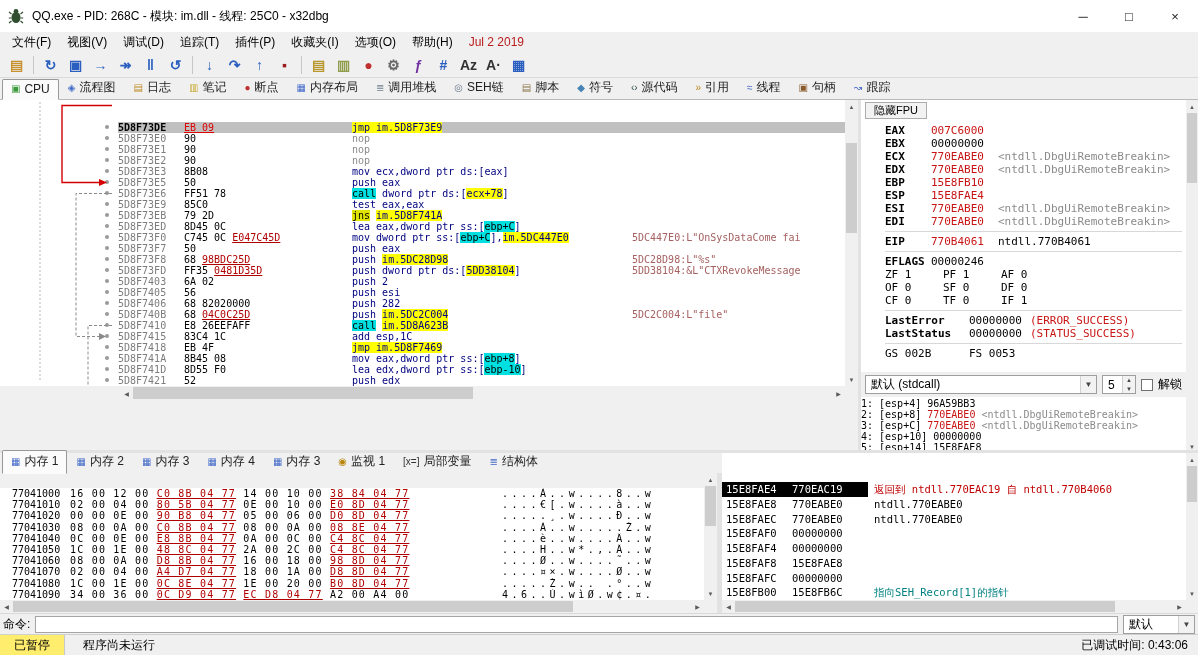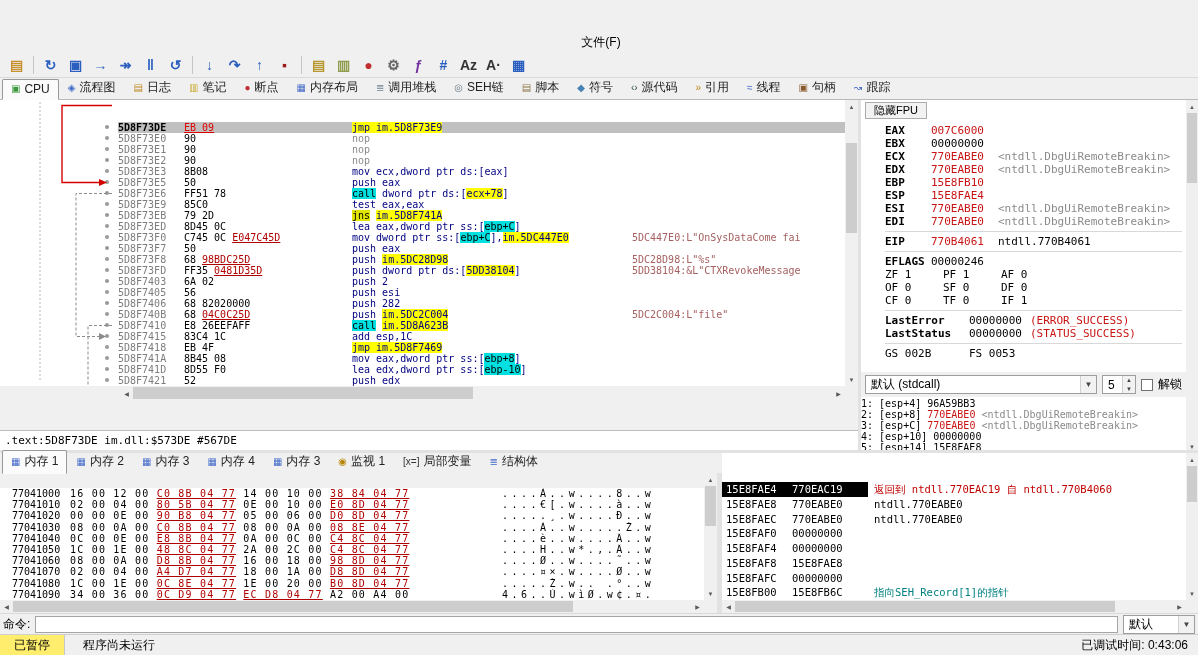--- a/index.html
+++ b/index.html
@@ -8,21 +8,21 @@
         font-family:"Liberation Sans","DejaVu Sans",sans-serif;font-size:12px;color:#000;overflow:hidden;}
   .mono{font-family:"DejaVu Sans Mono","Liberation Mono",monospace;}
 
   
   .titlebar{position:absolute;left:0;top:0;width:100%;height:32px;background:#FFFFFF;display:flex;align-items:center;padding-left:8px;}
   .title-text{margin-left:8px;font-size:12px;}
   .win-btns{margin-left:auto;display:flex;height:100%;}
   .win-btn{width:46px;height:100%;display:flex;align-items:center;justify-content:center;font-size:13px;color:#222;}
 
   
-  .menubar{position:absolute;left:0;top:32px;width:100%;height:20px;background:#F0F0F0;display:flex;align-items:center;padding-left:4px;flex-direction:column;}
+  .menubar{position:absolute;left:0;top:32px;width:100%;height:20px;background:#F0F0F0;display:flex;align-items:center;padding-left:4px;}
   .menu-item{padding:2px 8px;}
   .menu-date{color:#b91c1c;margin-left:8px;}
 
   
   .toolbar{position:absolute;left:0;top:52px;width:100%;height:26px;background:#F0F0F0;border-bottom:1px solid #DADADA;display:flex;align-items:center;padding-left:4px;}
   .tb-btn{width:25px;height:23px;border:none;background:transparent;display:flex;align-items:center;justify-content:center;padding:0;}
   .tb-glyph{font-size:14px;font-weight:bold;line-height:1;}
   .tb-sep{width:1px;height:18px;background:#C6C6C6;margin:0 4px;}
 
   
@@ -142,20 +142,33 @@
   .statusbar{position:absolute;left:0;top:634px;width:1198px;height:21px;background:#F0F0F0;border-top:1px solid #CFCFCF;display:flex;align-items:center;}
   .badge{background:#FFEE6E;height:100%;display:flex;align-items:center;padding:0 14px;border-right:1px solid #C8C8C8;}
   .sb-msg{margin-left:18px;}
   .sb-time{margin-left:auto;margin-right:10px;}
 </style>
 </head>
 <body>
 
 <div id="root">
 
+  <div class="titlebar">
+    <svg width="16" height="16">
+      <ellipse cx="8" cy="9.5" rx="4.5" ry="5.5" fill="#2F4F2F"></ellipse>
+      <circle cx="8" cy="3.5" r="2.4" fill="#2F4F2F"></circle>
+      <path d="M3.5 6 L1 4 M3.5 10 H0.8 M3.5 13 L1 15 M12.5 6 L15 4 M12.5 10 H15.2 M12.5 13 L15 15" stroke="#2F4F2F" stroke-width="1.2" fill="none"></path>
+    </svg>
+    <span class="title-text">QQ.exe - PID: 268C - 模块: im.dll - 线程: 25C0 - x32dbg</span>
+    <div class="win-btns">
+      <span class="win-btn">─</span>
+      <span class="win-btn">□</span>
+      <span class="win-btn close">×</span>
+    </div>
+  </div>
 
   <div class="menubar">
       <span class="menu-item">文件(F)</span>
       <span class="menu-item">视图(V)</span>
       <span class="menu-item">调试(D)</span>
       <span class="menu-item">追踪(T)</span>
       <span class="menu-item">插件(P)</span>
       <span class="menu-item">收藏夹(I)</span>
       <span class="menu-item">选项(O)</span>
       <span class="menu-item">帮助(H)</span>
@@ -311,21 +324,20 @@
     <div class="sb-btn">▼</div>
   </div>
   <div class="sb sb-h" style="left:120px;top:386px;width:725px;height:14px;">
     <div class="sb-btn">◀</div>
     <div class="sb-track">
         <div class="sb-thumb" style="left:0;width:340px;"></div>
       </div>
     <div class="sb-btn">▶</div>
   </div>
 
-  <div class="statusline mono">.text:5D8F73DE im.dll:$573DE #567DE</div>
 
   <div class="vsplit"></div>
   <div class="regpane">
     <button class="fpu-btn">隐藏FPU</button>
     <div class="reg-list"><div class="r-row"><span class="r-name">EAX</span><span class="r-val red">007C6000</span></div><div class="r-row"><span class="r-name">EBX</span><span class="r-val">00000000</span></div><div class="r-row"><span class="r-name">ECX</span><span class="r-val red">770EABE0</span><span class="r-com">&lt;ntdll.DbgUiRemoteBreakin&gt;</span></div><div class="r-row"><span class="r-name">EDX</span><span class="r-val red">770EABE0</span><span class="r-com">&lt;ntdll.DbgUiRemoteBreakin&gt;</span></div><div class="r-row"><span class="r-name">EBP</span><span class="r-val red">15E8FB10</span></div><div class="r-row"><span class="r-name">ESP</span><span class="r-val red">15E8FAE4</span></div><div class="r-row"><span class="r-name">ESI</span><span class="r-val red">770EABE0</span><span class="r-com">&lt;ntdll.DbgUiRemoteBreakin&gt;</span></div><div class="r-row"><span class="r-name">EDI</span><span class="r-val red">770EABE0</span><span class="r-com">&lt;ntdll.DbgUiRemoteBreakin&gt;</span></div><div class="r-sep"></div><div class="r-row"><span class="r-name">EIP</span><span class="r-val red">770B4061</span><span class="r-com k">ntdll.770B4061</span></div><div class="r-sep"></div><div class="r-row"><span class="r-name">EFLAGS</span><span class="r-val">00000246</span></div><div class="r-row"><span class="r-flag">ZF 1</span><span class="r-flag">PF 1</span><span class="r-flag">AF 0</span></div><div class="r-row"><span class="r-flag">OF 0</span><span class="r-flag">SF 0</span><span class="r-flag">DF 0</span></div><div class="r-row"><span class="r-flag">CF 0</span><span class="r-flag">TF 0</span><span class="r-flag">IF 1</span></div><div class="r-sep"></div><div class="r-row"><span class="r-name wide">LastError</span><span class="r-val">00000000</span><span class="r-err">(ERROR_SUCCESS)</span></div><div class="r-row"><span class="r-name wide">LastStatus</span><span class="r-val">00000000</span><span class="r-err">(STATUS_SUCCESS)</span></div><div class="r-sep"></div><div class="r-row"><span class="r-seg">GS 002B</span><span class="r-seg">FS 0053</span></div></div>
   </div>
   <div class="callconv">
     <div class="combo cc">
       <span>默认 (stdcall)</span>
       <span class="arrow">▼</span>

